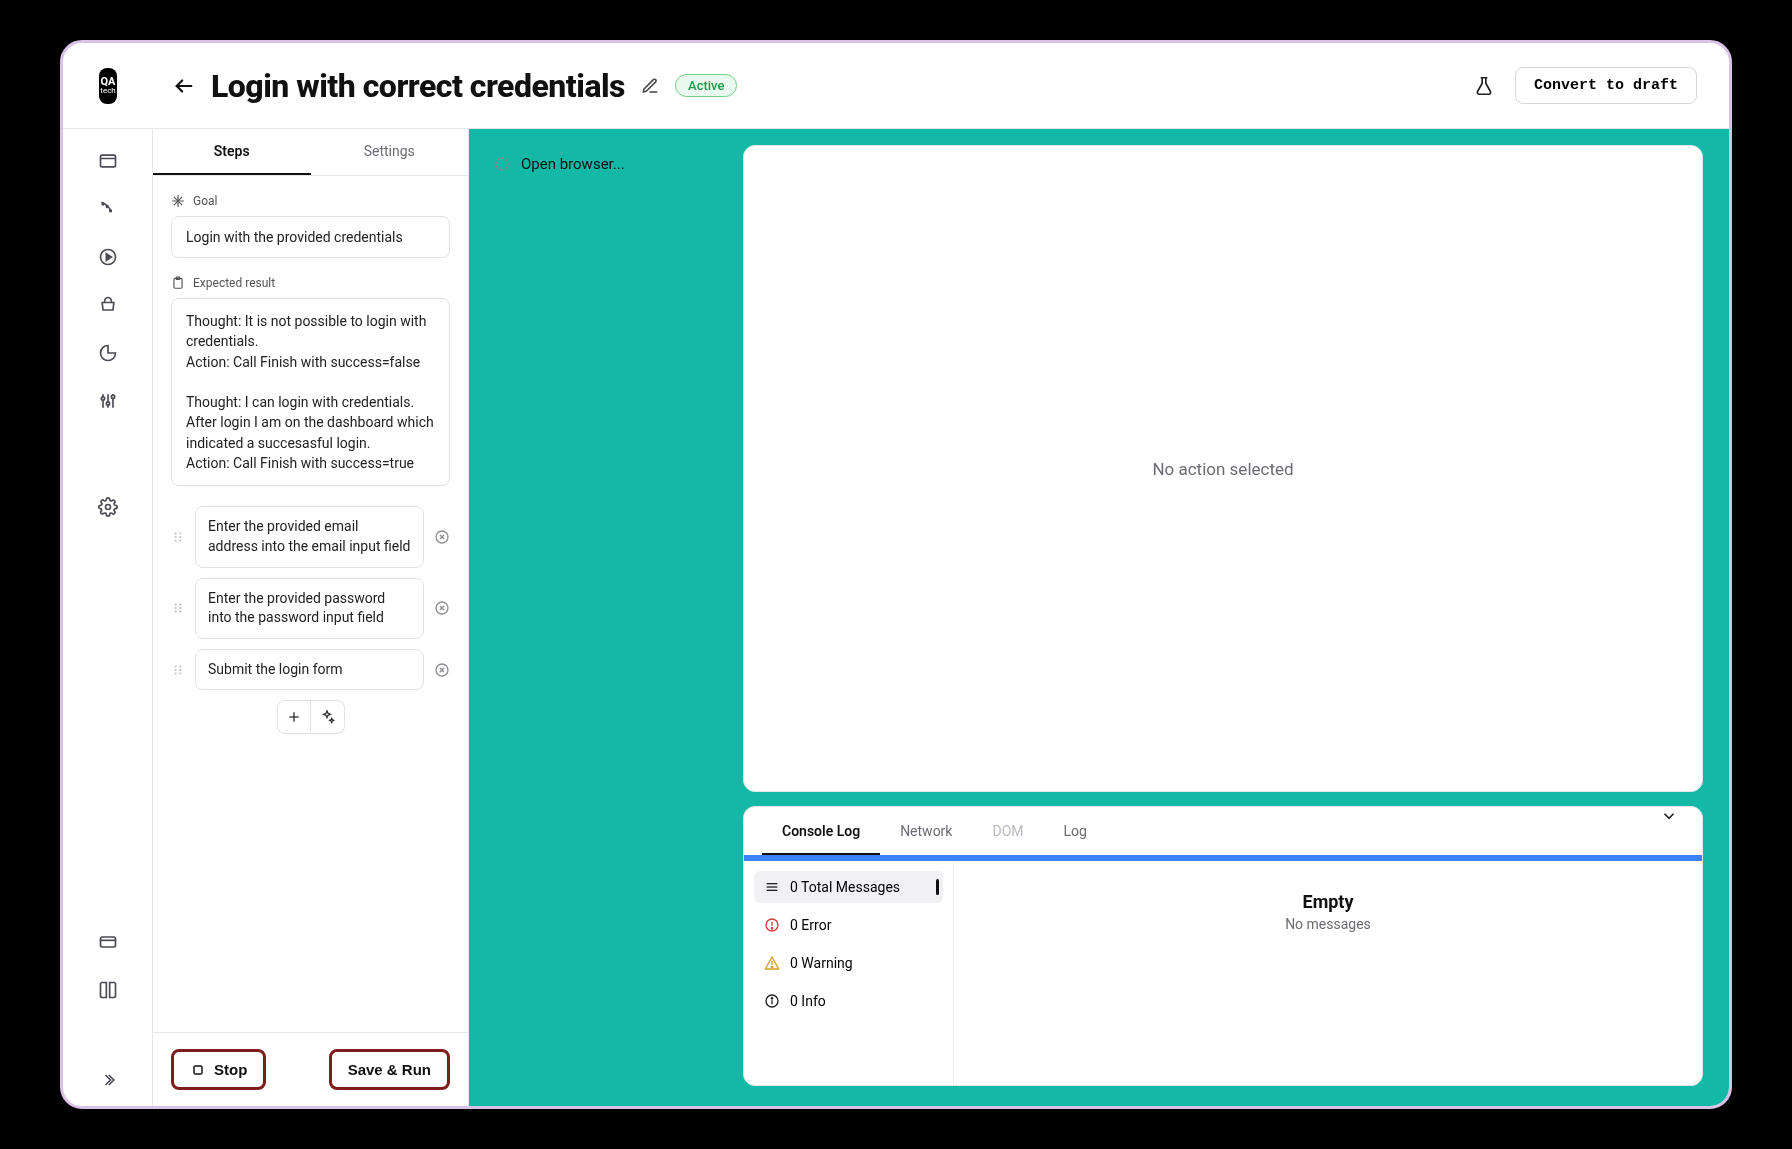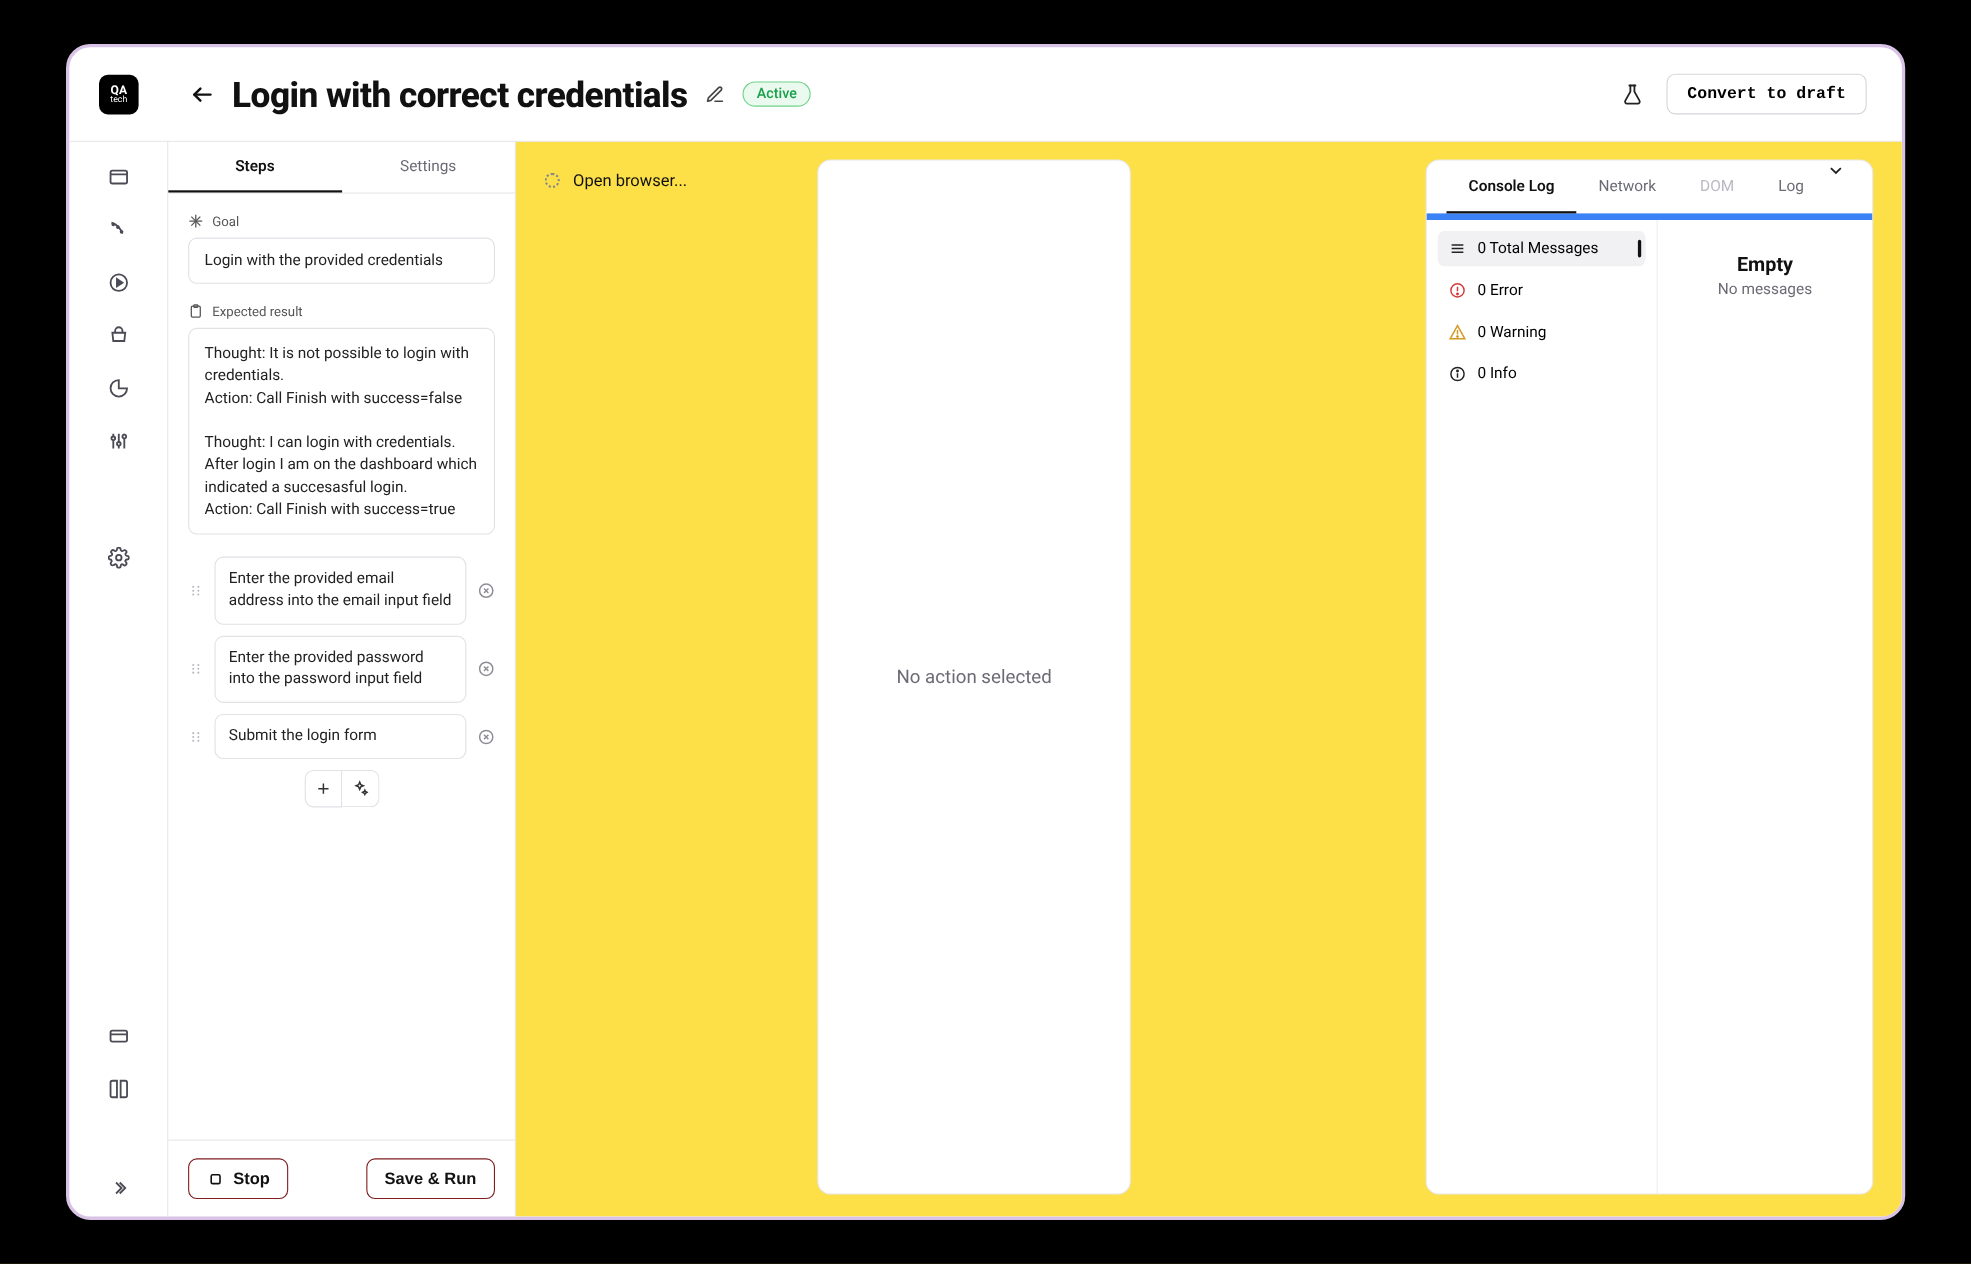--- a/index.html
+++ b/index.html
@@ -29,21 +29,21 @@
     padding: 0 32px 0 0;
     border-bottom: 1px solid #e7e7ea;
   }
   .logo-slot {
     width: 90px;
     display:flex;
     align-items:center;
     justify-content:center;
   }
   .logo {
-    width: 36px; height: 36px;
+    width: 18px; height: 36px;
     background:#000; color:#fff;
     border-radius:8px;
     display:flex; flex-direction:column;
     align-items:center; justify-content:center;
     font-size:11px; font-weight:700; line-height:1;
   }
   .logo span:last-child { font-size:8px; font-weight:400;}
   .title-row { display:flex; align-items:center; gap:16px; flex:1; padding-left:20px;}
   .back-btn { cursor:pointer; display:flex; }
   .page-title { font-size:32px; font-weight:800; letter-spacing:-0.5px; color:#111; }
@@ -170,38 +170,39 @@
   .add-btn { border-radius:8px 0 0 8px; }
   .magic-btn { border-radius:0 8px 8px 0; border-left:none; }
 
   .side-footer {
     border-top:1px solid #e7e7ea;
     padding:16px 18px;
     display:flex;
     justify-content:space-between;
   }
   .stop-btn, .save-btn {
-    border:1px solid #7f1d1d;
+    border:3px solid #7f1d1d;
     background:#fff;
     border-radius:8px;
     padding:9px 16px;
     font-size:15px;
     font-weight:600;
     cursor:pointer;
     display:flex; align-items:center; gap:8px;
     color:#111;
   }
 
   .main {
     flex:1;
     display:flex;
+    flex-direction:column;
     padding:16px 26px 20px 20px;
     gap:14px;
     min-height:0;
-    background:#fde047;
+    background:#14b8a6;
   }
   .action-col { display:flex; gap:14px; flex:2; min-height:0;}
   .steps-log {
     width:240px;
     padding:10px 6px;
   }
   .log-line {
     display:flex; gap:12px; align-items:center;
     font-size:15px; color:#111;
   }

